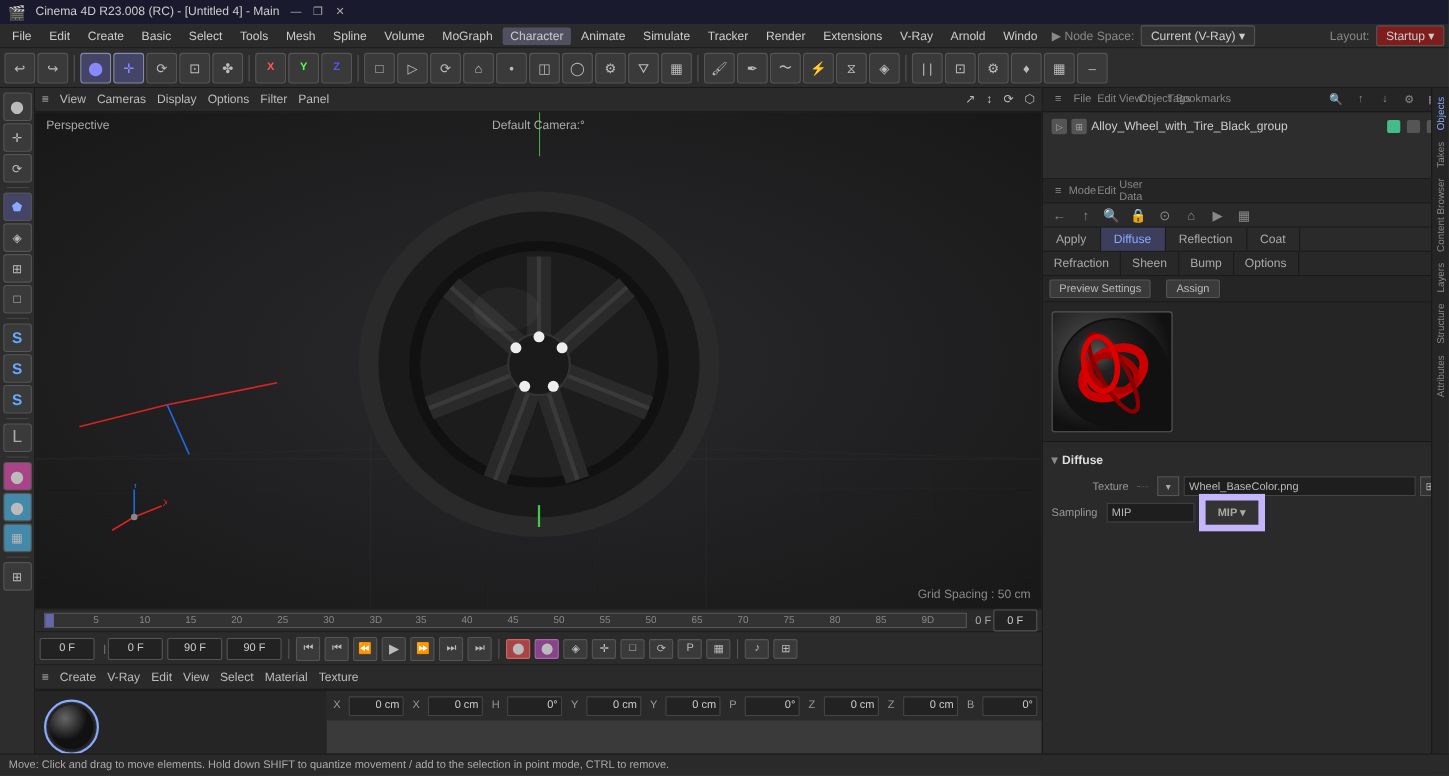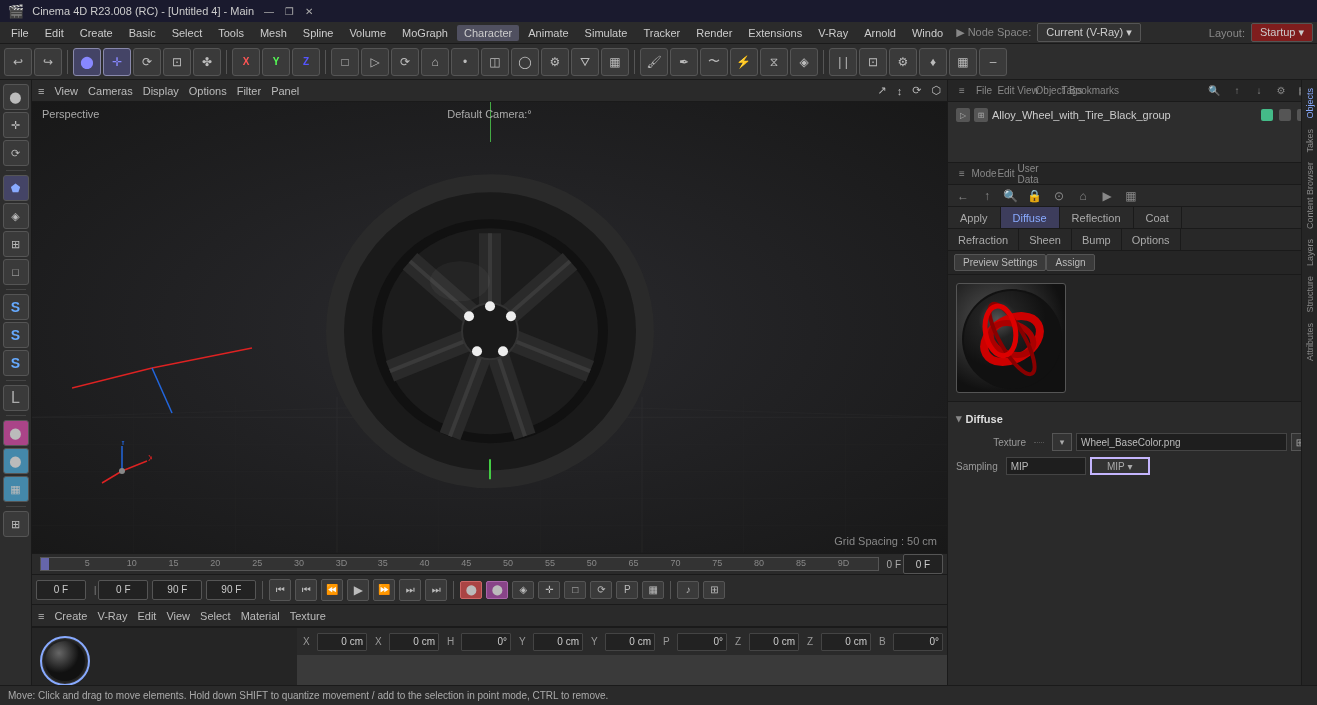--- a/index.html
+++ b/index.html
@@ -429,21 +429,21 @@
       border-right: 1px solid #1a1a1a;
     }
 
     
     #mat-settings-bar {
       height: 24px;
       background: #252525;
       display: flex;
       align-items: center;
       padding: 0 6px;
-      gap: 0;
+      gap: 14px;
       border-bottom: 1px solid #1a1a1a;
       font-size: 11px; color: #bbb;
     }
     .settings-btn {
       padding: 2px 8px;
       background: #3a3a3a; border: 1px solid #555;
       border-radius: 2px; font-size: 10px; color: #bbb; cursor: pointer;
     }
 
     
@@ -533,24 +533,24 @@
       height: 22px; gap: 4px;
     }
     .sampling-label { color: #999; font-size: 10px; margin-right: 4px; }
     .sampling-val {
       width: 80px; height: 18px;
       background: #1e1e1e; border: 1px solid #444;
       color: #bbb; font-size: 10px; padding: 0 4px;
       display: flex; align-items: center;
     }
     .sampling-dropdown {
-      width: 60px; height: 18px;
-      background: #333; border: 2px solid #c4b5fd;
+      width: 60px; height: 34px;
+      background: #333; border: 6px solid #c4b5fd;
       display: flex; align-items: center; justify-content: center;
-      color: #aaa; font-size: 10px; cursor: pointer;
+      color: #aaa; font-size: 10px; cursor: pointer; font-weight: bold;
     }
 
     
     #mat-ball-row {
       display: flex; align-items: center; gap: 8px;
       padding: 4px 8px;
       background: #252525;
       border-bottom: 1px solid #1a1a1a;
     }
     #mat-ball {

